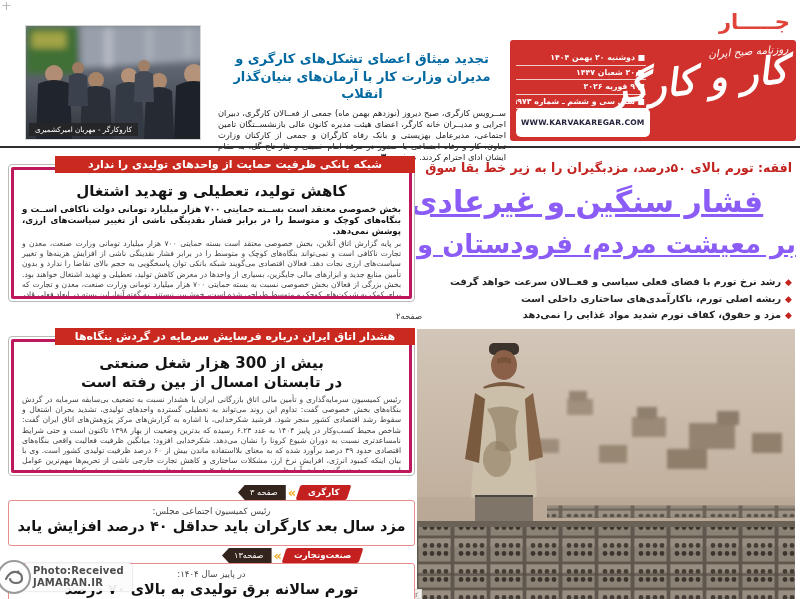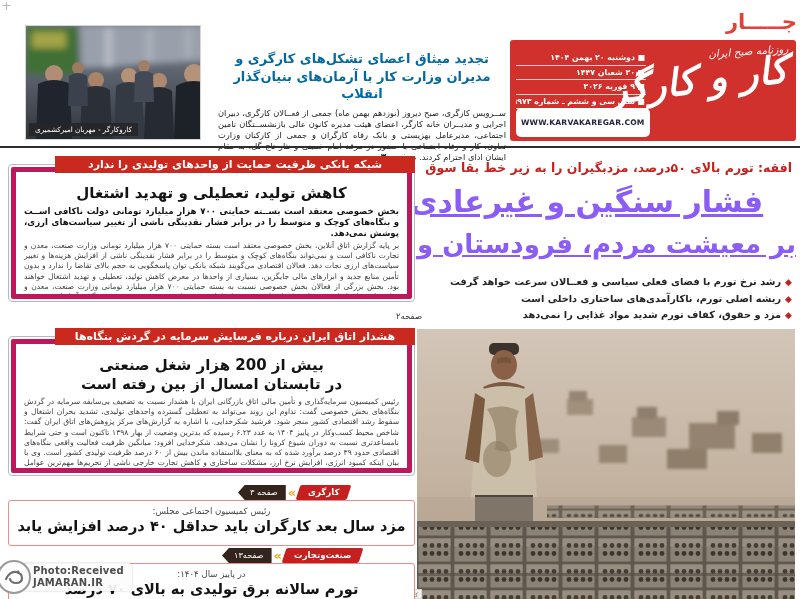--- a/index.html
+++ b/index.html
@@ -9,21 +9,21 @@
     position:relative; width:800px; height:599px; background:#ffffff;
     overflow:hidden; margin:0 auto;
   }
   .fa { direction:rtl; }
 
   
   .crop-mark { position:absolute; left:1px; top:-2px; color:#b9b9b9; font-size:13px; }
 
   
   .jamaran-top {
-    position:absolute; right:3px; top:10px; color:#e04438; font-weight:bold;
+    position:absolute; right:10px; top:10px; color:#e04438; font-weight:bold;
     font-size:21px; letter-spacing:-1px;
   }
 
   
   .masthead {
     position:absolute; left:510px; top:40px; width:286px; height:101px;
     background:#d0312d; border-radius:3px; color:#fff;
   }
   .masthead-tagline {
     position:absolute; right:8px; top:5px; font-size:10.5px; font-style:italic;
@@ -89,21 +89,21 @@
   .worker-photo-credit {
     position:absolute; left:368px; top:589px; width:54px; height:10px;
     background:#f4f2ee; color:#666; font-size:6px; line-height:10px;
     padding:0 3px; white-space:nowrap; overflow:hidden; border:1px solid #dcd8d2;
   }
 
   
   .nbox {
     position:absolute; background:#fff; border:1px solid #b9b9b9; border-radius:4px; padding:2px;
   }
-  .nbox-inner { border:5px solid #be185d; border-radius:2px; width:100%; height:100%; padding:12px 8px 4px 8px; overflow:hidden; }
+  .nbox-inner { border:3px solid #be185d; border-radius:2px; width:100%; height:100%; padding:12px 8px 4px 8px; overflow:hidden; }
   .red-banner {
     position:absolute; background:#c9291f; color:#fff; text-align:center;
     font-weight:bold; font-size:11px; line-height:17px; height:17px; z-index:3;
     white-space:nowrap; overflow:hidden; padding:0 8px;
   }
   .box-headline { text-align:center; font-weight:bold; color:#141414; font-size:15px; line-height:18px; margin-bottom:4px; }
   .box-lead { font-size:8.6px; font-weight:bold; color:#111; text-align:justify; line-height:11px; margin-bottom:2px; }
   .box-body { font-size:7.6px; color:#3c3c3c; text-align:justify; line-height:10.2px; }
 
   
@@ -301,21 +301,21 @@
       <div class="box-body">
         <span>بر پایه گزارش اتاق آنلاین، بخش خصوصی معتقد است بسته حمایتی ۷۰۰ هزار میلیارد تومانی وزارت صنعت، معدن و تجارت ناکافی است و نمی‌تواند بنگاه‌های کوچک و متوسط را در برابر فشار نقدینگی ناشی از افزایش هزینه‌ها و تغییر سیاست‌های ارزی نجات دهد. فعالان اقتصادی می‌گویند شبکه بانکی توان پاسخگویی به حجم بالای تقاضا را ندارد و بدون تأمین منابع جدید و ابزارهای مالی جایگزین، بسیاری از واحدها در معرض کاهش تولید، تعطیلی و تهدید اشتغال خواهند بود. بخش بزرگی از فعالان بخش خصوصی نسبت به بسته حمایتی ۷۰۰ هزار میلیارد تومانی وزارت صنعت، معدن و تجارت که برای کمک به شرکت‌های کوچک و متوسط طراحی شده است، خوش‌بین نیستند. به گفته آنها، این بسته در ابعاد فعلی قادر نیست نیاز واقعی بنگاه‌ها به سرمایه در گردش را تأمین کند؛ زیرا فشار ناشی از تغییر سیاست‌های ارزی و افزایش هزینه‌های تولید بسیار فراتر از آن است که با این رقم جبران شود. </span>
         
       </div>
     </div>
   </div>
 
   <div class="red-banner fa" style="left:55px; top:328px; width:360px;">هشدار اتاق ایران درباره فرسایش سرمایه در گردش بنگاه‌ها</div>
   <div class="nbox" style="left:8px; top:336px; width:407px; height:140px;">
     <div class="nbox-inner fa">
-      <div class="box-headline" style="margin-bottom:1px;">بیش از 200 هزار شغل صنعتی</div>
+      <div class="box-headline" style="margin-bottom:1px;">بیش از 300 هزار شغل صنعتی</div>
       <div class="box-headline">در تابستان امسال از بین رفته است</div>
       <div class="box-body">
         <span>رئیس کمیسیون سرمایه‌گذاری و تأمین مالی اتاق بازرگانی ایران با هشدار نسبت به تضعیف بی‌سابقه سرمایه در گردش بنگاه‌های بخش خصوصی گفت: تداوم این روند می‌تواند به تعطیلی گسترده واحدهای تولیدی، تشدید بحران اشتغال و سقوط رشد اقتصادی کشور منجر شود. فرشید شکرخدایی، با اشاره به گزارش‌های مرکز پژوهش‌های اتاق ایران گفت: شاخص محیط کسب‌وکار در پاییز ۱۴۰۴ به عدد ۶.۲۳ رسیده که بدترین وضعیت از بهار ۱۳۹۸ تاکنون است و حتی شرایط نامساعدتری نسبت به دوران شیوع کرونا را نشان می‌دهد. شکرخدایی افزود: میانگین ظرفیت فعالیت واقعی بنگاه‌های اقتصادی حدود ۳۹ درصد برآورد شده که به معنای بلااستفاده ماندن بیش از ۶۰ درصد ظرفیت تولیدی کشور است. وی با بیان اینکه کمبود انرژی، افزایش نرخ ارز، مشکلات ساختاری و کاهش تجارت خارجی ناشی از تحریم‌ها مهم‌ترین عوامل این وضعیت هستند گفت: طبق آمارهای رسمی، بین ۱۶ تا ۲۰ درصد واحدهای صنعتی مستقر در شهرک‌های صنعتی کشور غیرفعال یا نیمه‌فعال شده‌اند و هشدارها درباره ناتوانی حدود ۵۰ درصد بنگاه‌های کوچک در تداوم فعالیت جدی است. </span>
         
       </div>
     </div>
   </div>
 
   <div class="tag-row" style="left:238px; top:485px;">
     <div class="tag-section"><span>کارگری</span></div>

